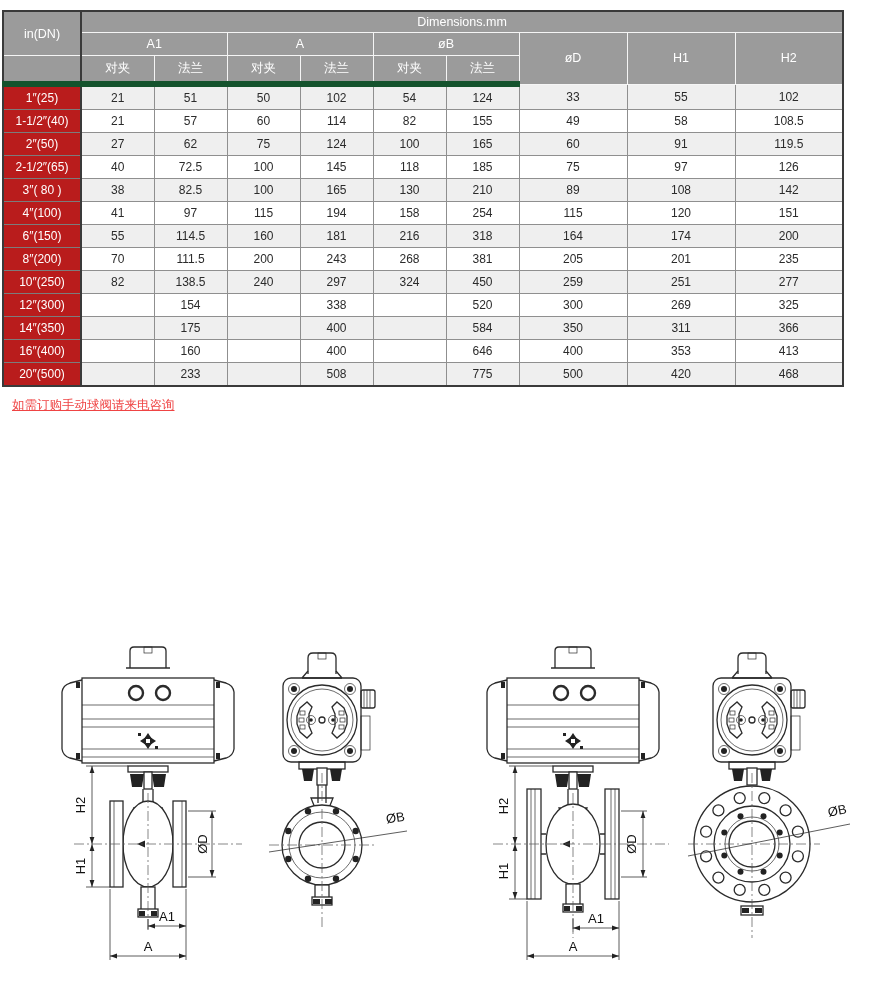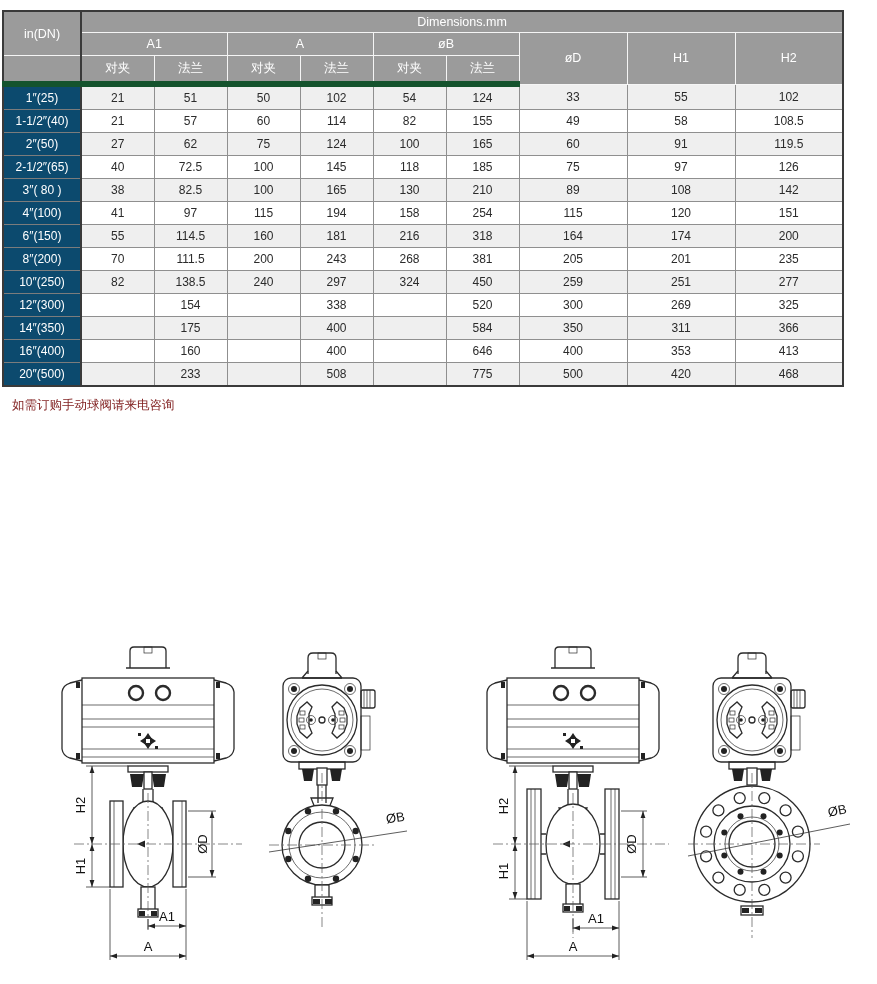--- a/index.html
+++ b/index.html
@@ -14,29 +14,29 @@
   .tbl thead th{
     background:#9b9b9b;color:#fff;font-weight:400;font-size:12.5px;
     border:1px solid #f5f5f5;
   }
   .tbl thead tr:nth-child(1) th{height:20px;}
   .tbl thead tr:nth-child(2) th{height:22px;}
   .tbl thead tr:nth-child(3) th{height:25px;}
   .tbl thead tr:nth-child(3) th{border-bottom:6px solid #14532d;}
   .tbl thead th.corner{border-right:2px solid #3a3a3a;}
   .tbl tbody th{
-    background:#0c4a6e;color:#fff;font-weight:400;font-size:12px;
+    background:#b91c1c;color:#fff;font-weight:400;font-size:12px;
     border:1px solid #7c7c7c;border-right:2px solid #3a3a3a;height:22px;
   }
   .tbl tbody td{
     border:1px solid #8f8f8f;font-size:12px;color:#2b2b2b;height:22px;background:#fff;
   }
   .tbl tbody tr:nth-child(odd) td{background:#efefef;}
   
-  .note{position:absolute;left:12px;top:396px;font-size:12.5px;color:#7f1d1d;line-height:1.45;}
+  .note{position:absolute;left:12px;top:396px;font-size:12.5px;color:#ef4444;line-height:1.45;text-decoration:underline;}
   
   .drawings{position:absolute;left:0;top:638px;width:877px;height:346px;}
   .drawings svg{position:absolute;top:0;}
   svg .ln{fill:none;stroke:#2b2b2b;stroke-width:1.3;}
   svg .lnw{fill:#fff;stroke:#2b2b2b;stroke-width:1.3;}
   svg .tn{fill:none;stroke:#2b2b2b;stroke-width:0.7;}
   svg .port{fill:#fff;stroke:#2b2b2b;stroke-width:2.4;}
   svg .blk{fill:#222;stroke:none;}
   svg .cl{fill:none;stroke:#555;stroke-width:0.7;stroke-dasharray:10 3 2 3;}
   svg .dim{fill:none;stroke:#333;stroke-width:0.8;}

